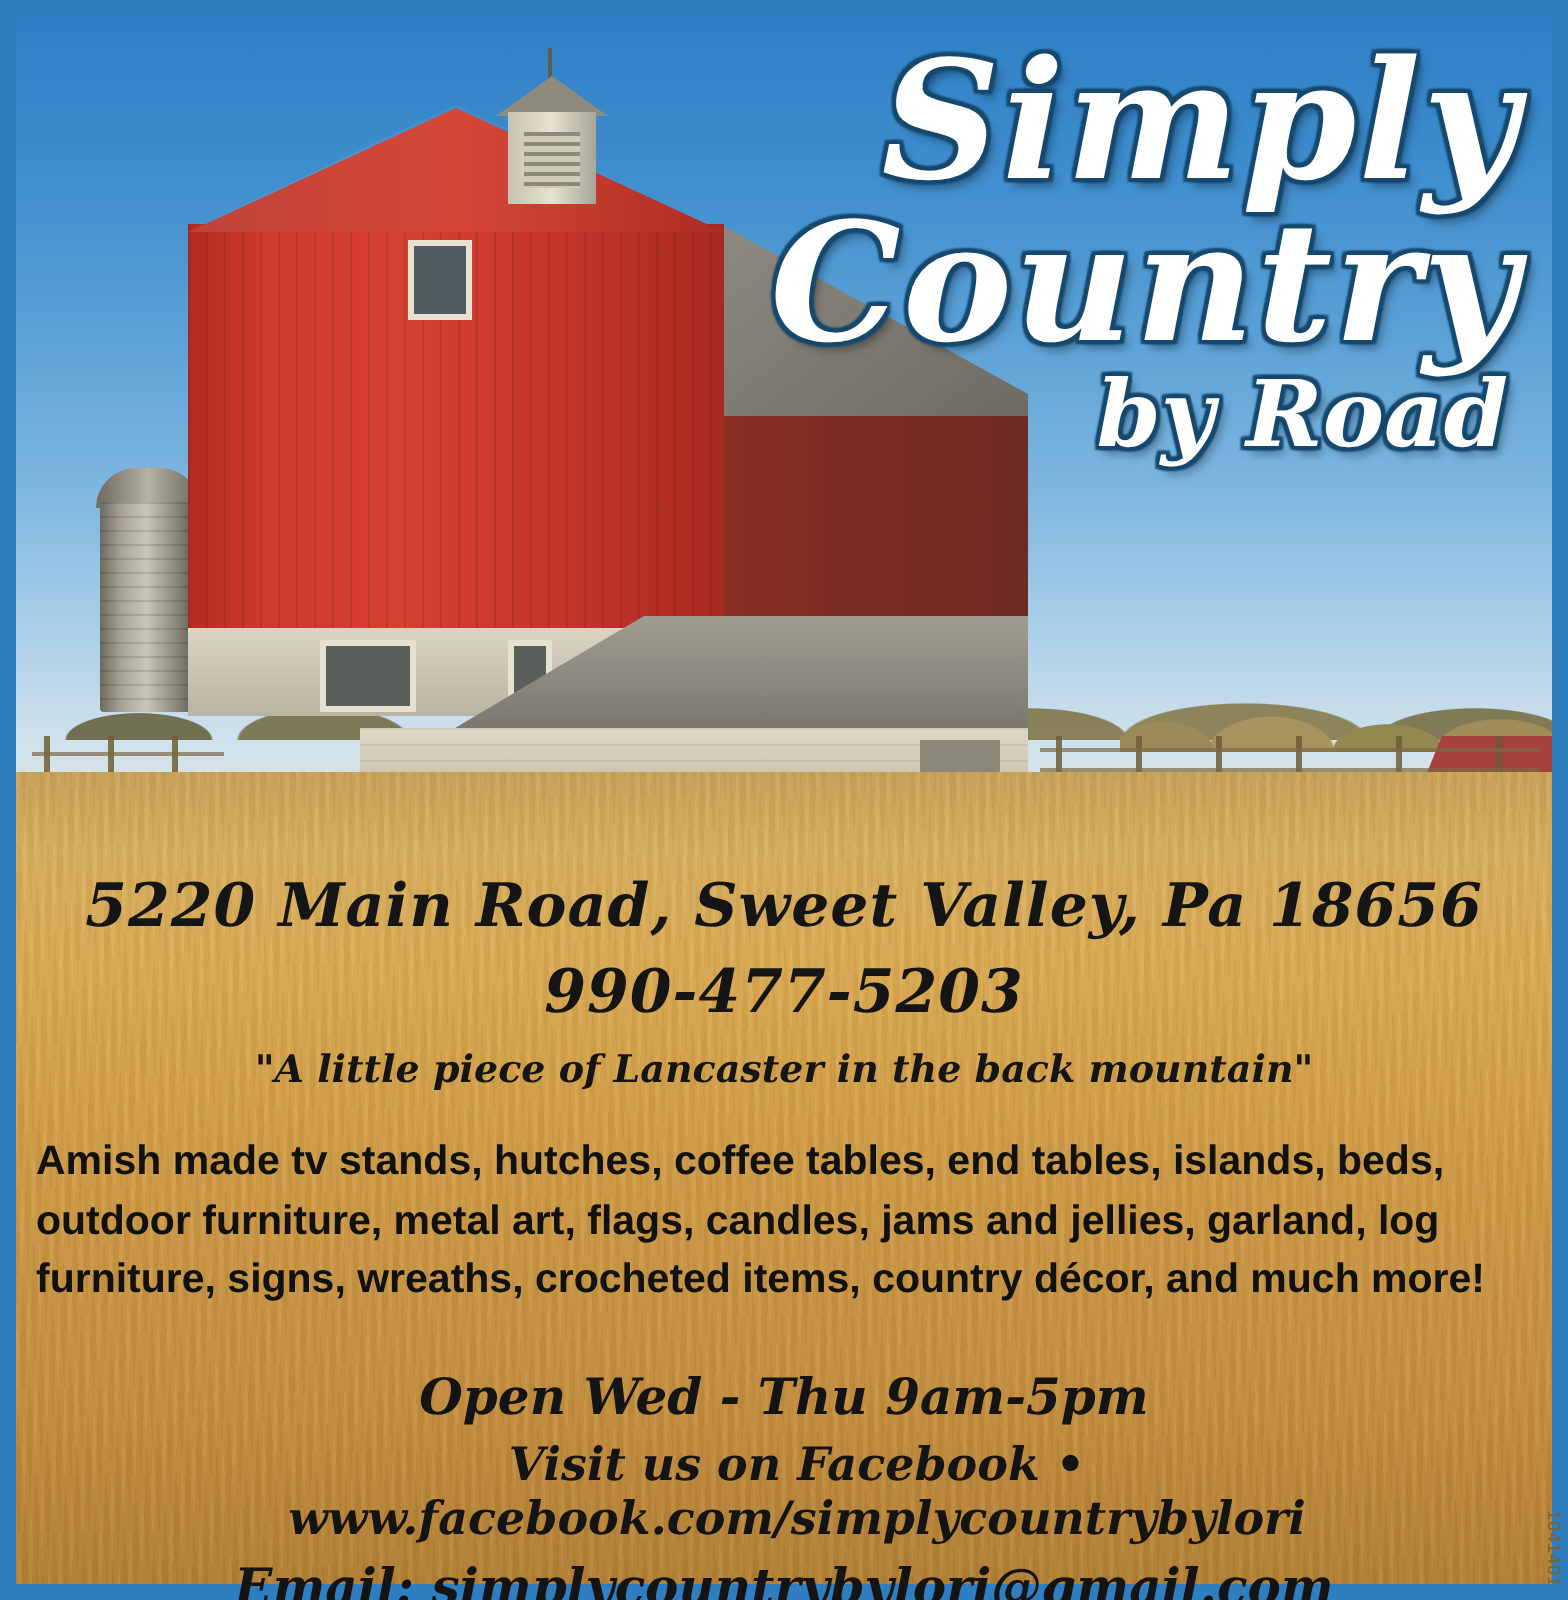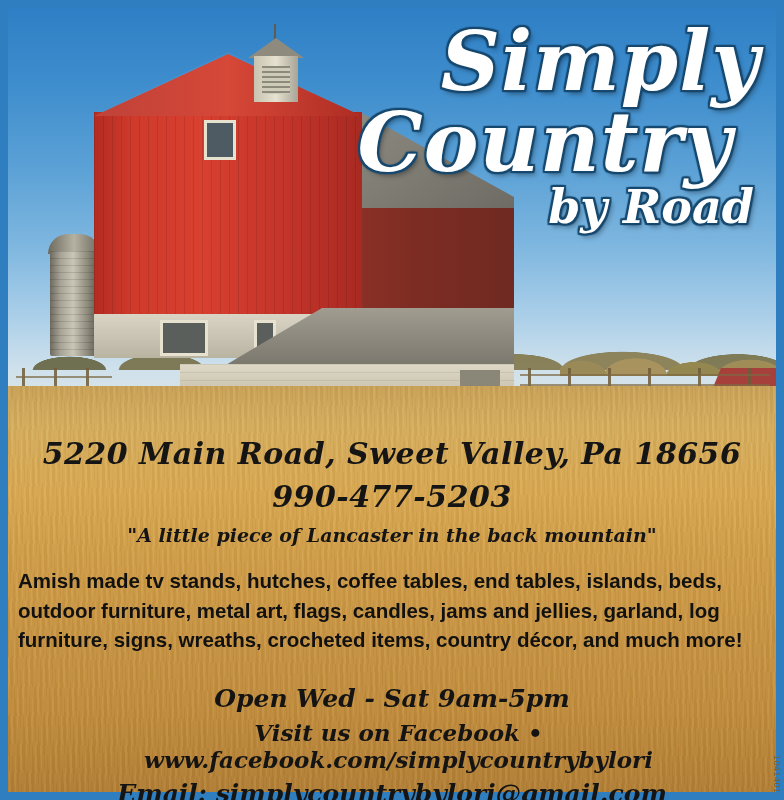--- a/index.html
+++ b/index.html
@@ -216,21 +216,21 @@
     font-style: italic;
     line-height: .96;
     text-shadow:
       -2px 0 1px #17496f, 2px 0 1px #17496f,
       0 -2px 1px #17496f, 0 2px 1px #17496f,
       -2px -2px 1px #17496f, 2px 2px 1px #17496f,
       -2px 2px 1px #17496f, 2px -2px 1px #17496f,
       3px 4px 5px rgba(0,0,0,.35);
   }
   .logo .l1 { display:block; font-size: 82px; font-weight: 700; letter-spacing: 1px; }
-  .logo .l2 { display:block; font-size: 82px; font-weight: 700; letter-spacing: 1px; margin-top: 2px; text-align: center;}
+  .logo .l2 { display:block; font-size: 82px; font-weight: 700; letter-spacing: 1px; margin-top: 2px;}
   .logo .l3 { display:block; font-size: 46px; font-weight: 700; margin-top: 4px; padding-right: 6px;}
 
   .contact {
     position: absolute;
     left: 8px; top: 436px; width: 768px;
     text-align: center;
     font-family: "DejaVu Serif", serif;
     font-style: italic;
     font-weight: 700;
     color: #151515;
@@ -335,20 +335,20 @@
 
   <div class="contact">
     <div class="addr">5220 Main Road, Sweet Valley, Pa 18656</div>
     <div class="phone">990-477-5203</div>
     <div class="slogan">"A little piece of Lancaster in the back mountain"</div>
   </div>
 
   <div class="desc">Amish made tv stands, hutches, coffee tables, end tables, islands, beds, outdoor furniture, metal art, flags, candles, jams and jellies, garland, log furniture, signs, wreaths, crocheted items, country décor, and much more!</div>
 
   <div class="footer">
-    <div class="hours">Open Wed - Sat 9am-5pm</div>
+    <div class="hours">Open Wed - Thu 9am-5pm</div>
     <div class="fb">Visit us on Facebook • www.facebook.com/simplycountrybylori</div>
     <div class="email">Email: simplycountrybylori@gmail.com</div>
   </div>
 
   <div class="sidecode">1041401</div>
 
 </div>
 
 </body></html>

